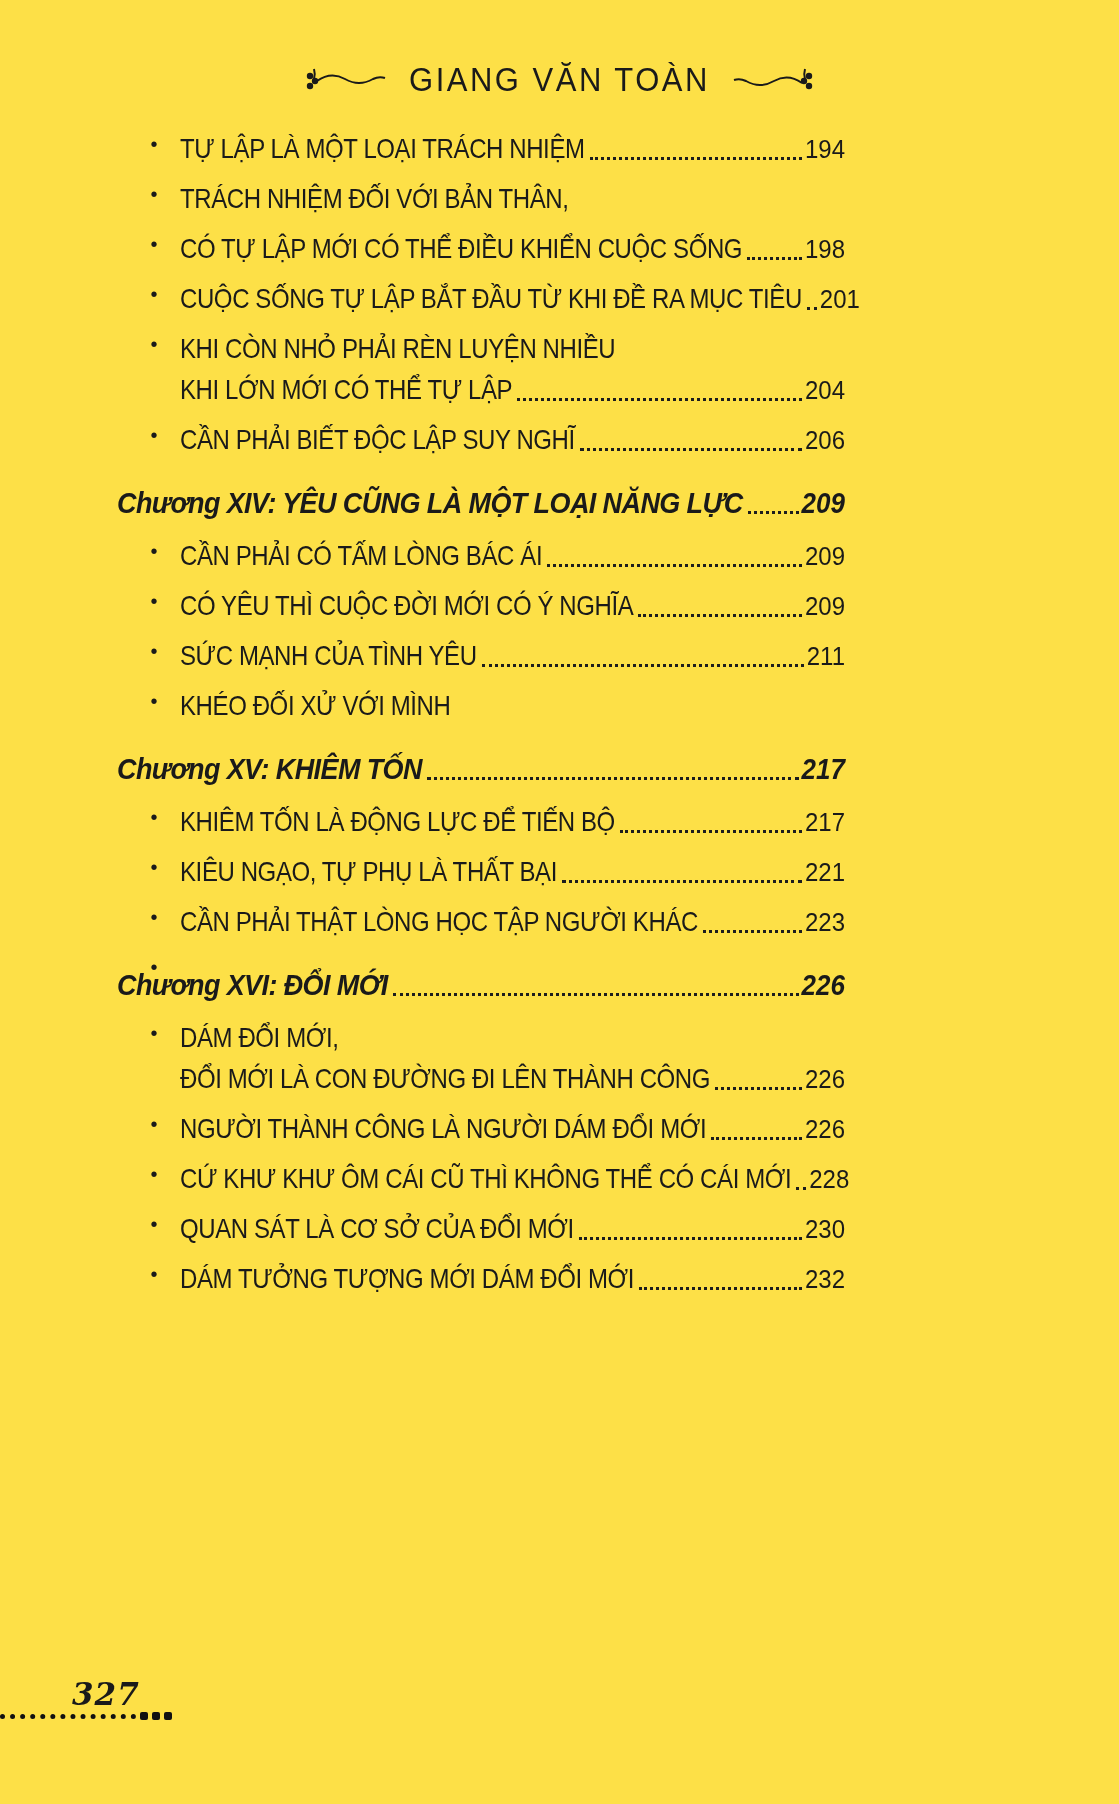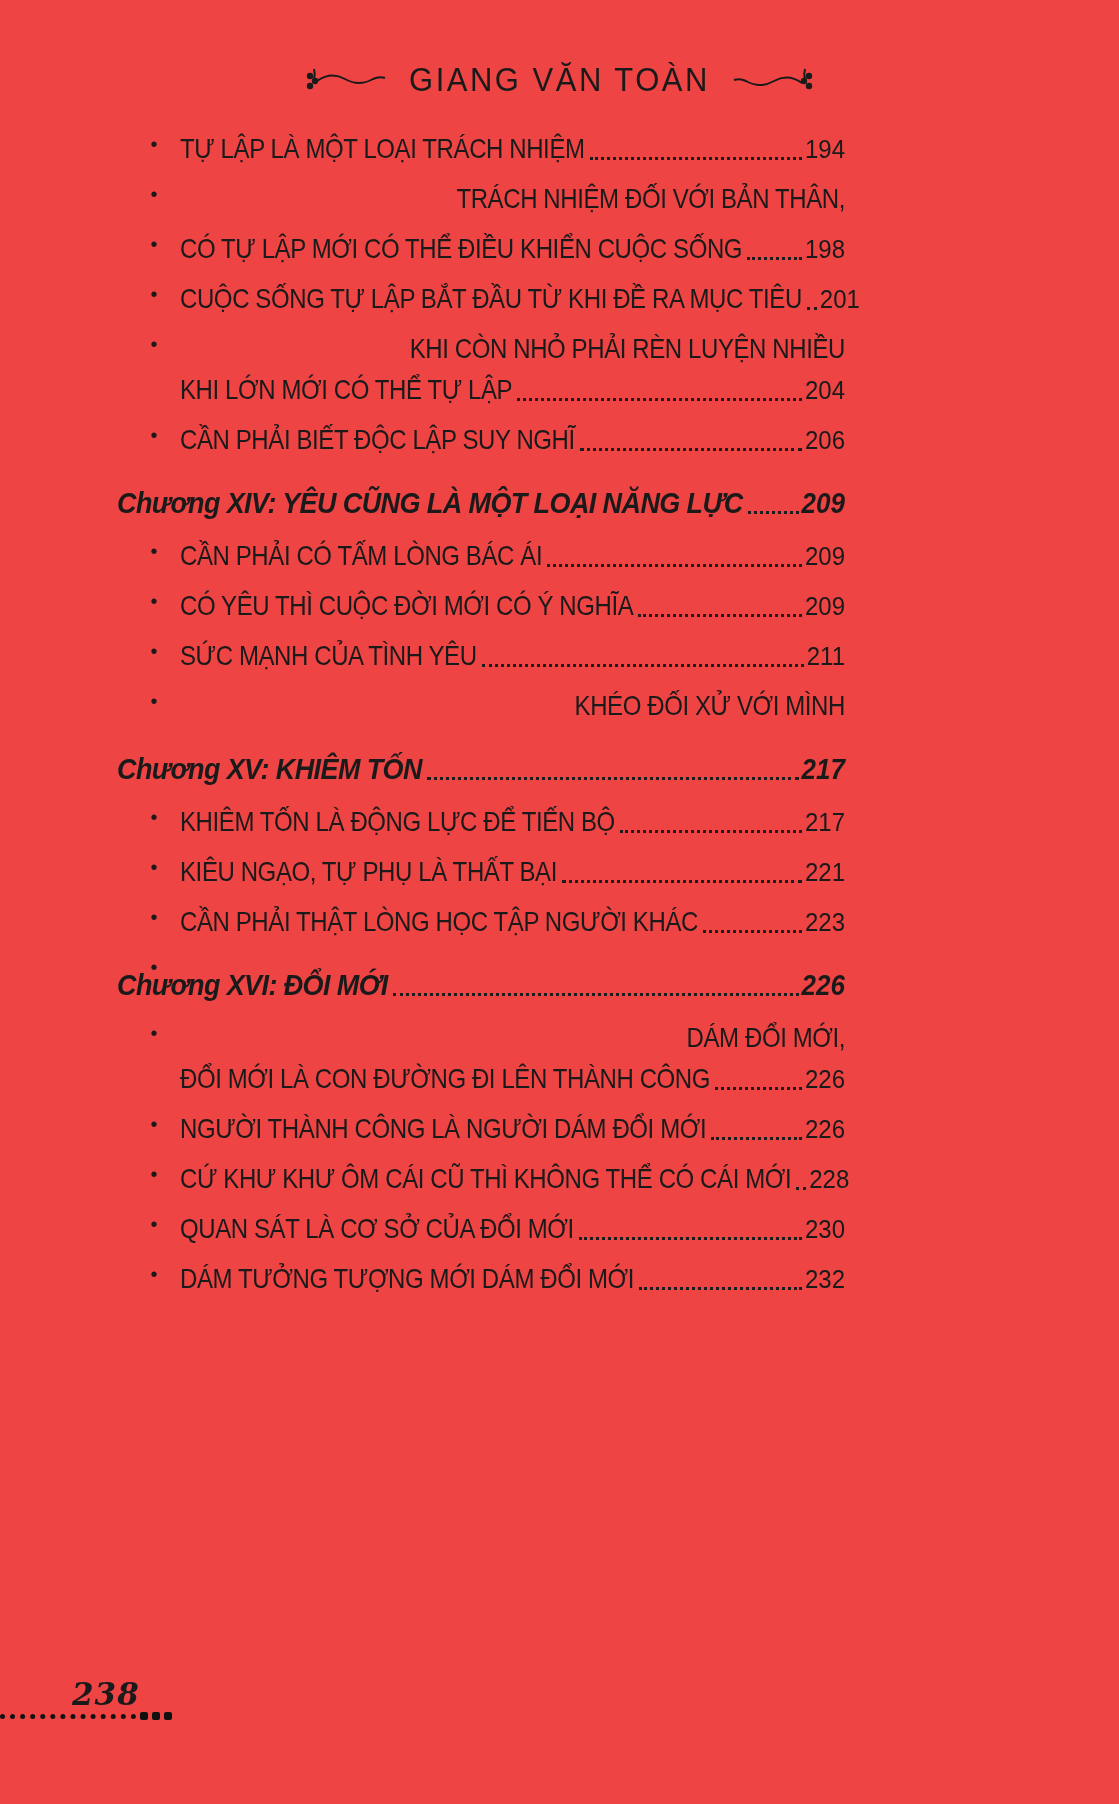--- a/index.html
+++ b/index.html
@@ -1,19 +1,19 @@
 <!DOCTYPE html>
 <html><head>
 <meta charset="utf-8">
 <style>
   html,body{margin:0;padding:0;background:#e8e8e8;}
   .page{
     position:relative;
     width:1119px;height:1804px;
-    background:#ef4444;
+    background:#fde047;
     font-family:"Liberation Sans",sans-serif;
     color:#1a1a1a;
     overflow:hidden;
     margin:0 auto;
   }
   
   .header{
     position:absolute;top:62px;left:0;width:100%;
     display:flex;justify-content:center;align-items:center;gap:22px;
   }
@@ -56,21 +56,21 @@
     line-height:32px;white-space:nowrap;
     transform:scaleY(1.1);transform-origin:right bottom;
   }
   .toc-item.chapter{margin-top:22px;margin-bottom:12px;font-style:italic;}
   .toc-item.chapter .entry-line .txt{
     font-size:27px;font-weight:700;letter-spacing:-0.6px;
   }
   .toc-item.chapter .entry-line .pg{
     font-size:26px;font-weight:700;
   }
-  .toc-item .wrap-line{margin-bottom:0;justify-content:flex-end;}
+  .toc-item .wrap-line{margin-bottom:0;}
   
   .folio{
     position:absolute;left:72px;top:1676px;
     font-family:"DejaVu Serif","Liberation Serif",serif;
     font-style:italic;font-weight:700;
     font-size:31px;letter-spacing:1px;
   }
   .footer-rule{
     position:absolute;left:0;top:1712px;
     display:flex;align-items:center;
@@ -367,21 +367,21 @@
 
         <div class="entry-line main-line">
           <span class="txt">DÁM TƯỞNG TƯỢNG MỚI DÁM ĐỔI MỚI</span>
           <span class="leader"></span>
           <span class="pg">232</span>
         </div>
       </div>
     </div>
   </div>
 
-  <div class="folio">238</div>
+  <div class="folio">327</div>
   <div class="footer-rule">
     <span class="dotline"></span>
     <span class="sq"></span>
     <span class="sq"></span>
     <span class="sq"></span>
   </div>
 
 </div>
 
 </body></html>

